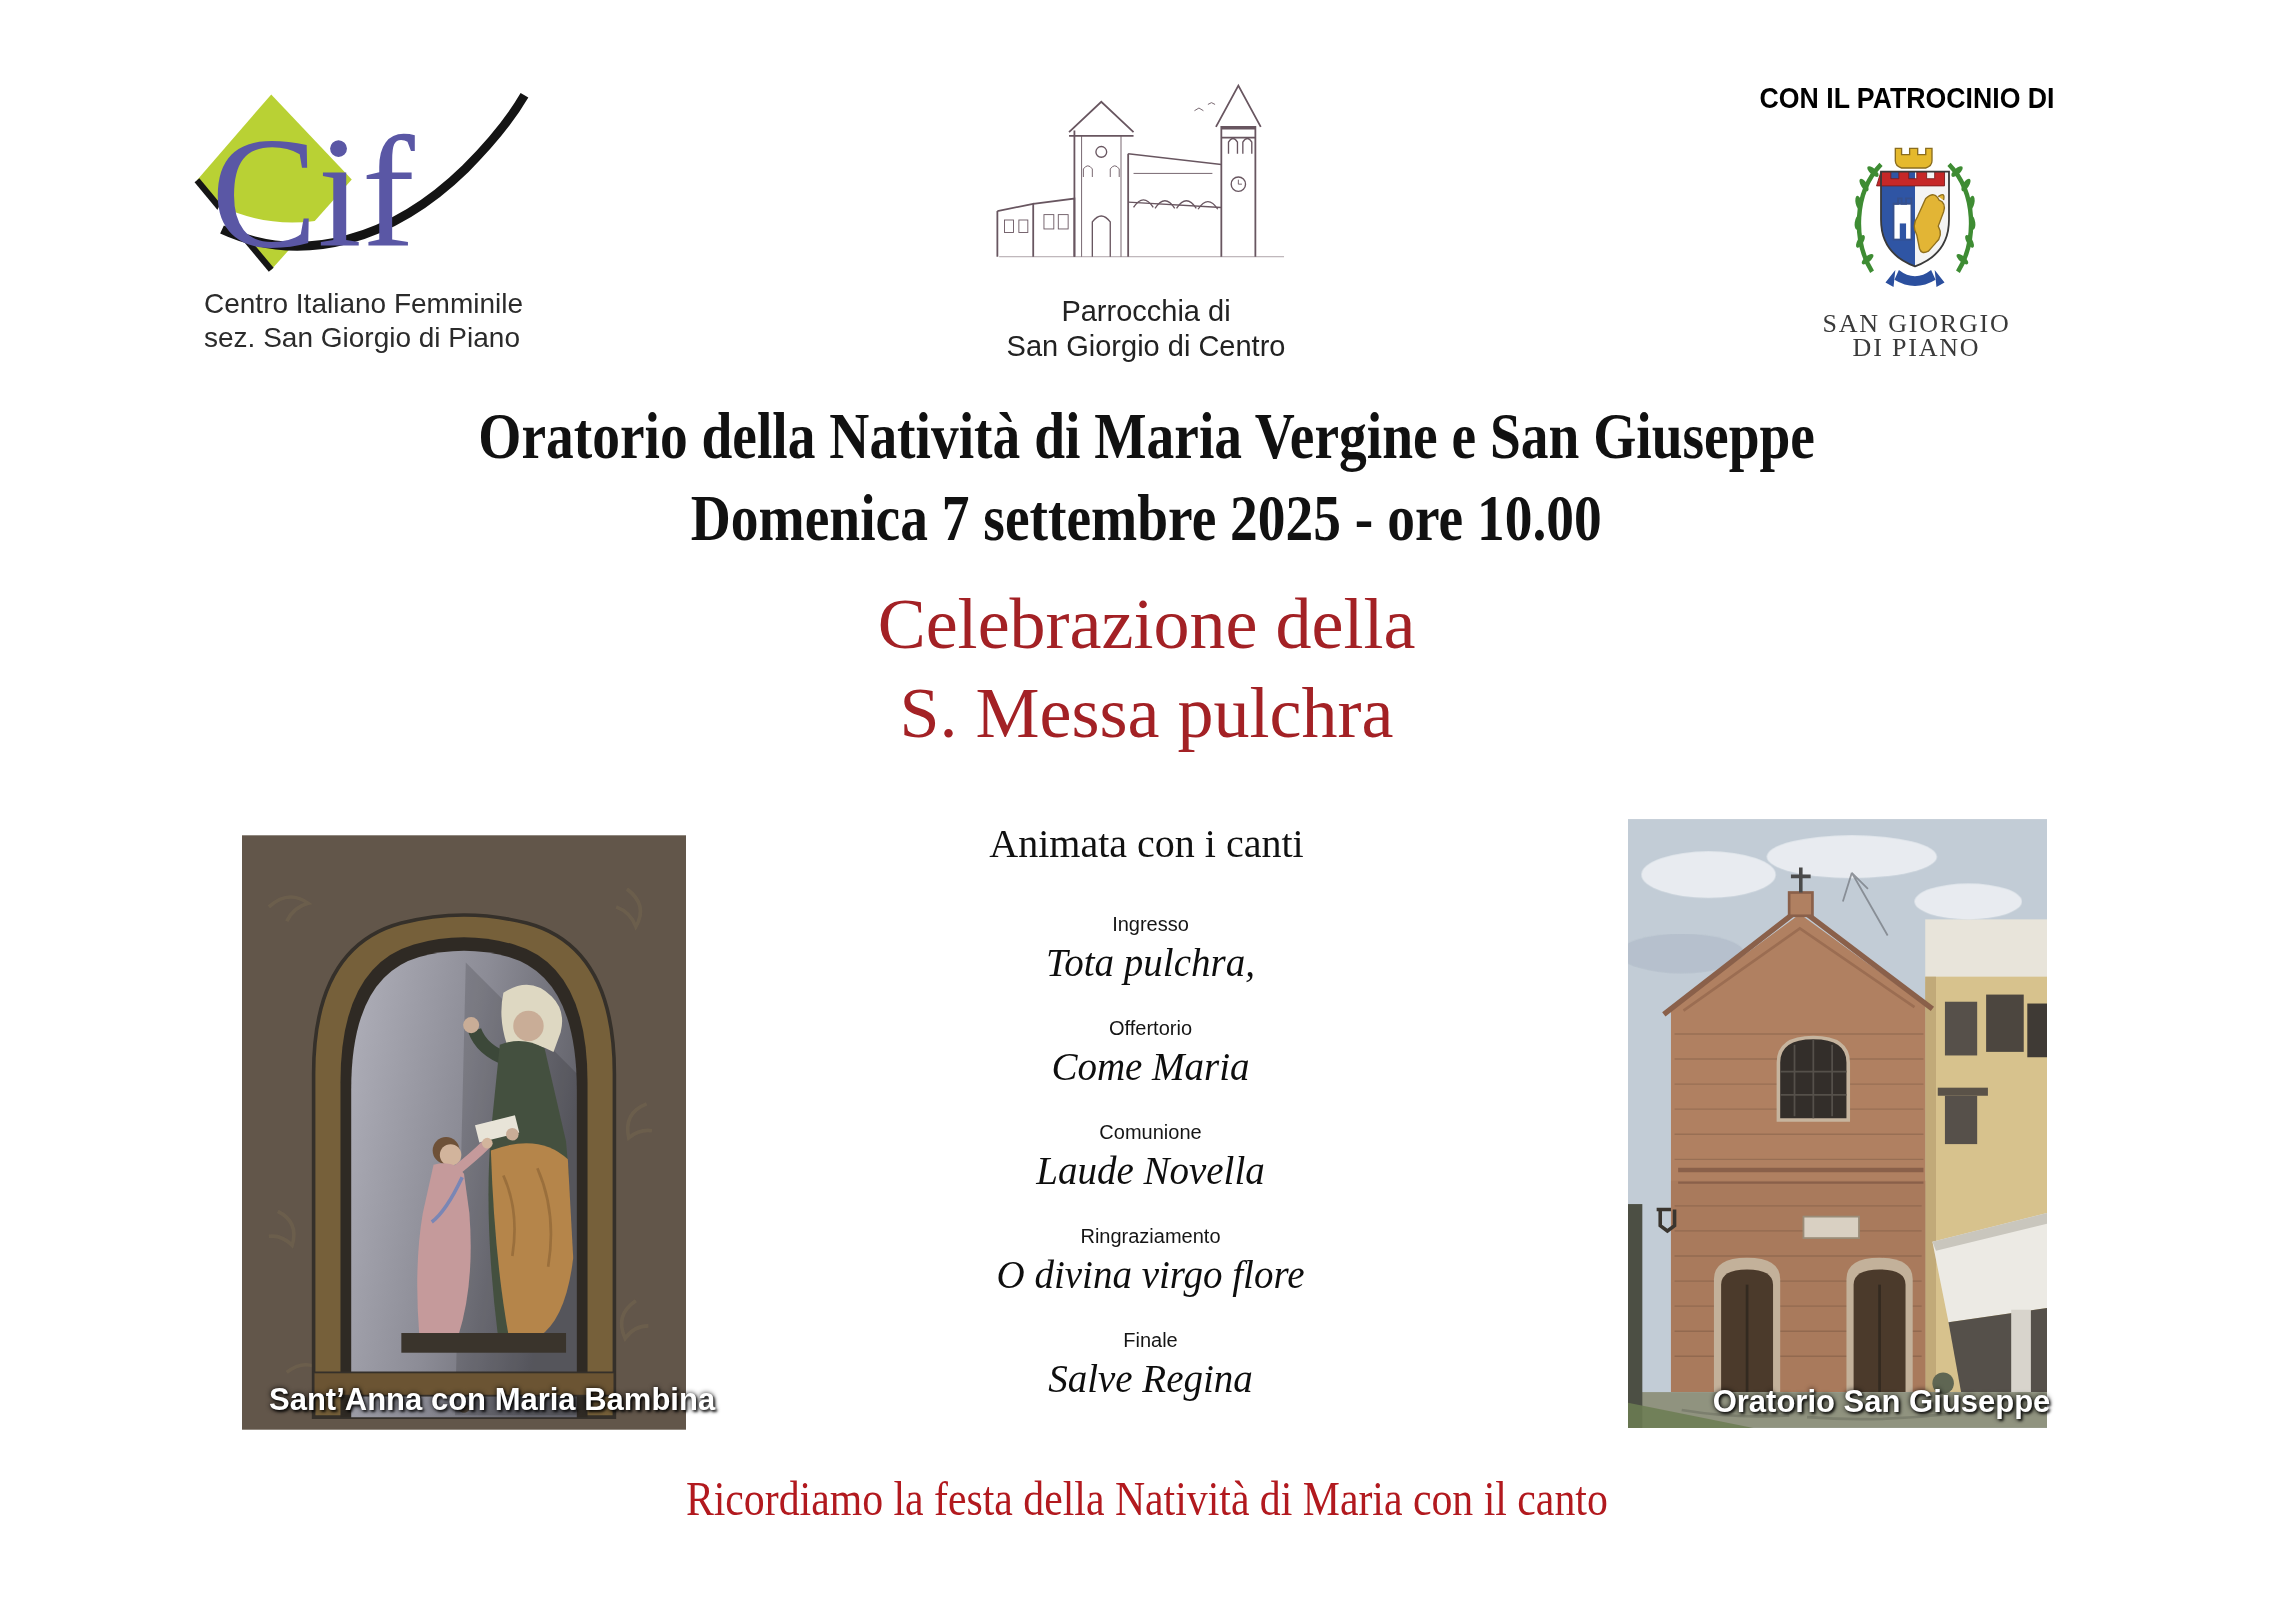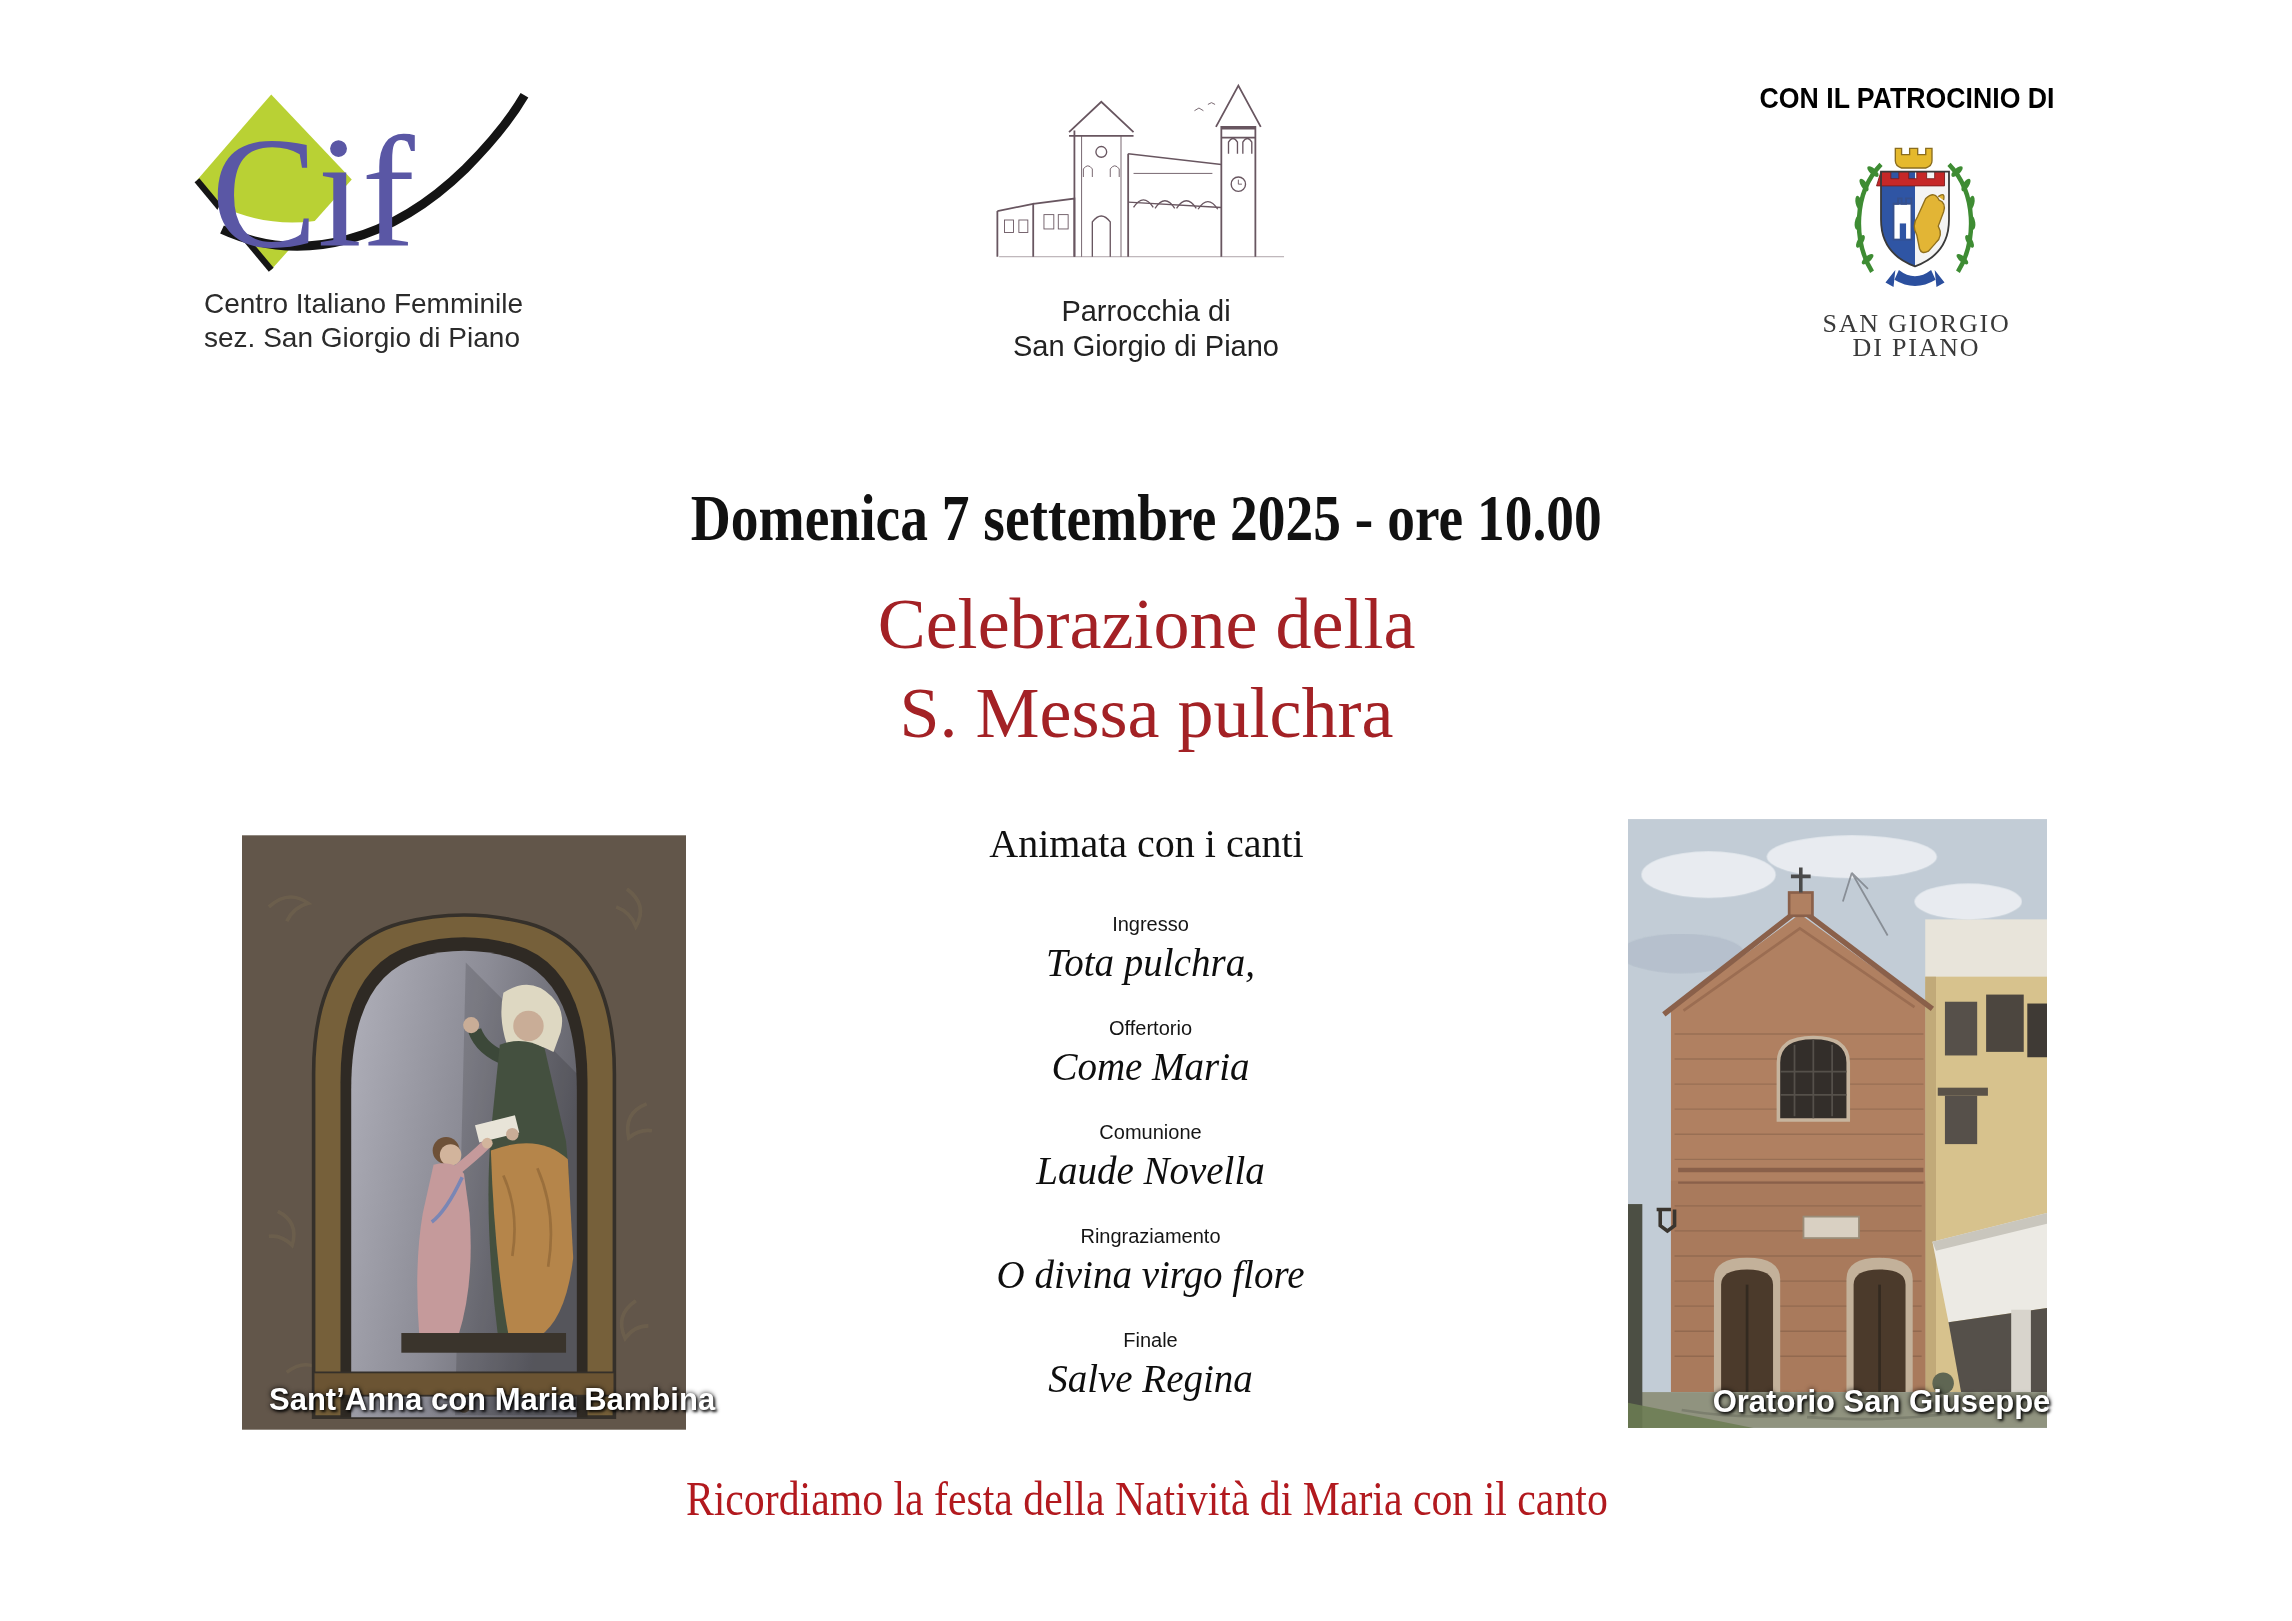--- a/index.html
+++ b/index.html
@@ -88,21 +88,21 @@
       <path d="M256,205 V60 H294 V205 M256,72 H294 M256,62 H294"></path>
       <path d="M250,60 L275,14 L300,60"></path>
       <path d="M264,90 v-13 q5,-8 10,0 v13 M280,90 v-13 q5,-8 10,0 v13" stroke-width="1.5"></path>
       <circle cx="275" cy="124" r="8" stroke-width="1.5"></circle>
       <path d="M275,124 v-5 M275,124 h4" stroke-width="1"></path>
       <path d="M226,42 l5,-3 5,3 M241,35 l4,-2 4,2" stroke-width="1"></path>
     </g>
   </svg>
   <div class="parish-caption">
     <div>Parrocchia di</div>
-    <div>San Giorgio di Piano</div>
+    <div>San Giorgio di Centro</div>
   </div>
 
   <div class="patronage-label">CON IL PATROCINIO DI</div>
   <svg class="coat-svg" viewBox="0 0 156 180">
     <g fill="#3e8c33">
       <path d="M30,154 C9,120 9,66 40,34" stroke="#3e8c33" stroke-width="5" fill="none"></path>
       <ellipse cx="25" cy="140" rx="8" ry="3.4" transform="rotate(-40 25 140)"></ellipse>
       <ellipse cx="17" cy="120" rx="8" ry="3.4" transform="rotate(-60 17 120)"></ellipse>
       <ellipse cx="14" cy="99" rx="8" ry="3.4" transform="rotate(-82 14 99)"></ellipse>
       <ellipse cx="15" cy="77" rx="8" ry="3.4" transform="rotate(-102 15 77)"></ellipse>
@@ -133,20 +133,21 @@
     <g fill="#2b4f9e">
       <path d="M60,152 q18,14 36,0 l5,11 q-23,14 -46,0 z"></path>
       <path d="M56,152 l-11,14 9,5 z M100,152 l11,14 -9,5 z"></path>
     </g>
   </svg>
   <div class="municipality">
     <div>SAN GIORGIO</div>
     <div>DI PIANO</div>
   </div>
 
+  <div class="title-line1"><span>Oratorio della Natività di Maria Vergine e San Giuseppe</span></div>
   <div class="title-line2"><span>Domenica 7 settembre 2025 - ore 10.00</span></div>
 
   <div class="celebration">
     <div>Celebrazione della</div>
     <div>S. Messa pulchra</div>
   </div>
 
   <div class="animata">Animata con i canti</div>
 
   <div class="program">

